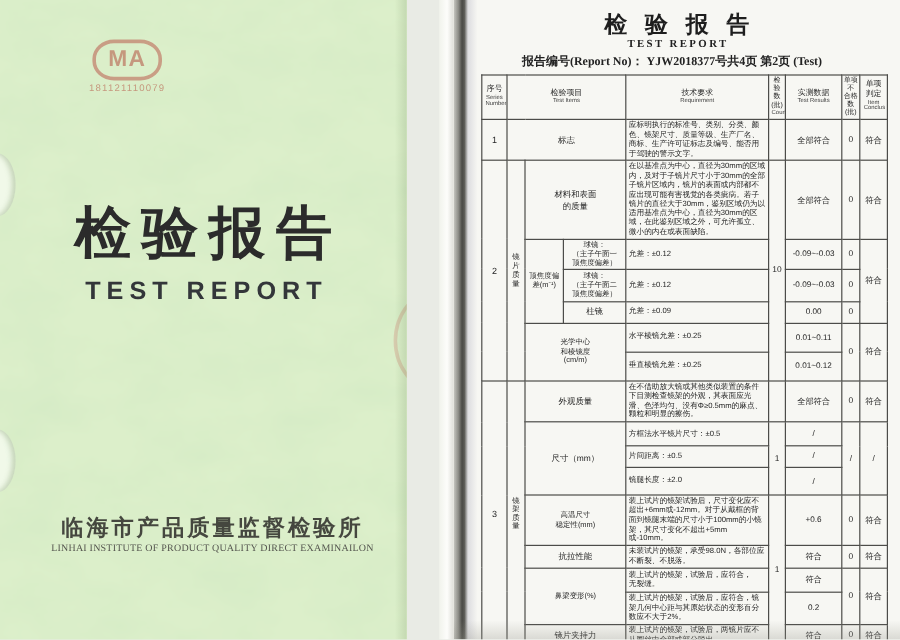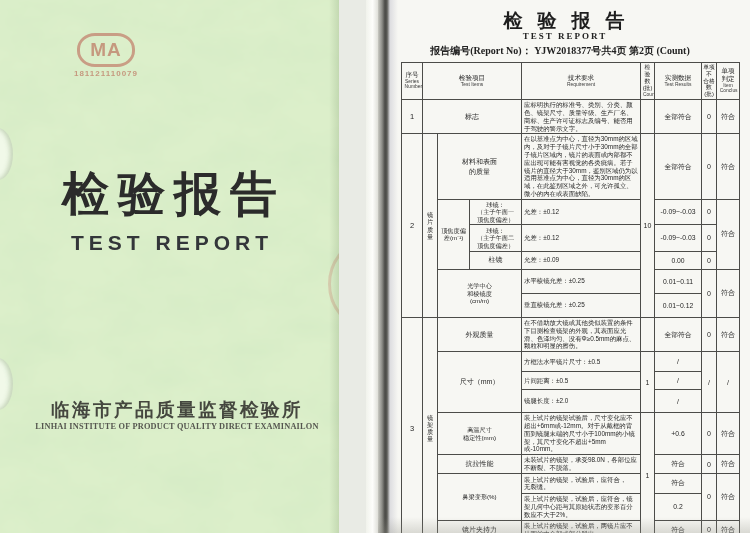--- a/index.html
+++ b/index.html
@@ -6,28 +6,28 @@
   html,body { width:750px; height:533px; }
   body { font-family:"Liberation Sans",sans-serif; background:#e9ebe5; overflow:hidden; }
   .canvas { position:relative; width:750px; height:533px; }
 
   
   .cover { position:absolute; left:0; top:0; width:339px; height:533px; overflow:hidden; background:#d9edc6; }
   .cover .tex { position:absolute; left:0; top:0; }
   .cma { position:absolute; left:70px; top:33px; width:72px; text-align:center; color:#c28a72; opacity:.85; }
   .cma-ring { display:block; margin:0 auto; width:58px; height:34px; border:3px solid #c6907a; border-radius:18px / 16px;
               font-weight:700; font-size:19px; line-height:28px; letter-spacing:1px; font-family:"Liberation Sans",sans-serif; }
-  .cma-num { display:block; margin-top:2px; font-weight:700; font-size:8px; letter-spacing:1px; }
+  .cma-num { display:block; margin-top:2px; font-weight:400; font-size:8px; letter-spacing:1px; }
   .cover-title { position:absolute; left:0; top:163px; width:100%; text-align:center; font-family:"Liberation Serif",serif;
                  font-weight:700; font-size:47px; letter-spacing:9px; text-indent:9px; color:#2b2b2b; }
   .cover-sub { position:absolute; left:0; top:231px; width:100%; text-align:center; font-weight:700; font-size:21px;
                letter-spacing:5px; text-indent:5px; color:#33363a; }
-  .org { position:absolute; left:0; top:398px; width:100%; text-align:center; color:#45473f;padding-left:15px; }
+  .org { position:absolute; left:0; top:428px; width:100%; text-align:center; color:#45473f;padding-left:15px; }
   .org-cn { font-size:18.5px; font-weight:700; letter-spacing:2.5px; line-height:23px; }
-  .org-en { font-family:"Liberation Serif",serif; font-size:8.3px; font-weight:700; letter-spacing:.2px; line-height:11.5px; color:#55564f; }
+  .org-en { font-family:"Liberation Serif",serif; font-size:8.3px; font-weight:400; letter-spacing:.2px; line-height:11.5px; color:#55564f; }
   .org-en:first-of-type { margin-top:4px; }
   .hole { position:absolute; left:-17px; width:30px; height:52px; border-radius:50%; background:rgba(245,250,238,.85);
           box-shadow:inset -3px 0 4px rgba(120,150,100,.35); }
   .stamp { position:absolute; left:328px; top:235px; width:98px; height:98px; border-radius:50%; border:3px solid rgba(201,106,92,.26); }
   .cover-shadow { position:absolute; right:0; top:0; width:10px; height:533px; background:linear-gradient(90deg,rgba(90,120,70,0),rgba(90,120,70,.18)); }
 
   
   .gap { position:absolute; left:366px; top:0; width:12px; height:533px; background:linear-gradient(90deg,#f1f3ec,#fdfdfb 55%,#dfdfd9); }
 
   
@@ -97,21 +97,21 @@
     <div class="fold"></div>
 
     <div class="rp-title">检验报告</div>
     <div class="rp-sub">TEST REPORT</div>
 
     <div class="meta">
       <span>
         <span>报告编号(Report No)：</span>
         <span>YJW2018377号</span>
       </span>
-      <span>共4页  第2页  (Count)</span>
+      <span>共4页  第2页  (Test)</span>
     </div>
 
     <table class="rtable">
       <colgroup>
         <col style="width:21px">
           <col style="width:15px">
           <col style="width:32px">
           <col style="width:52px">
         <col style="width:119px">
           <col style="width:14px">

